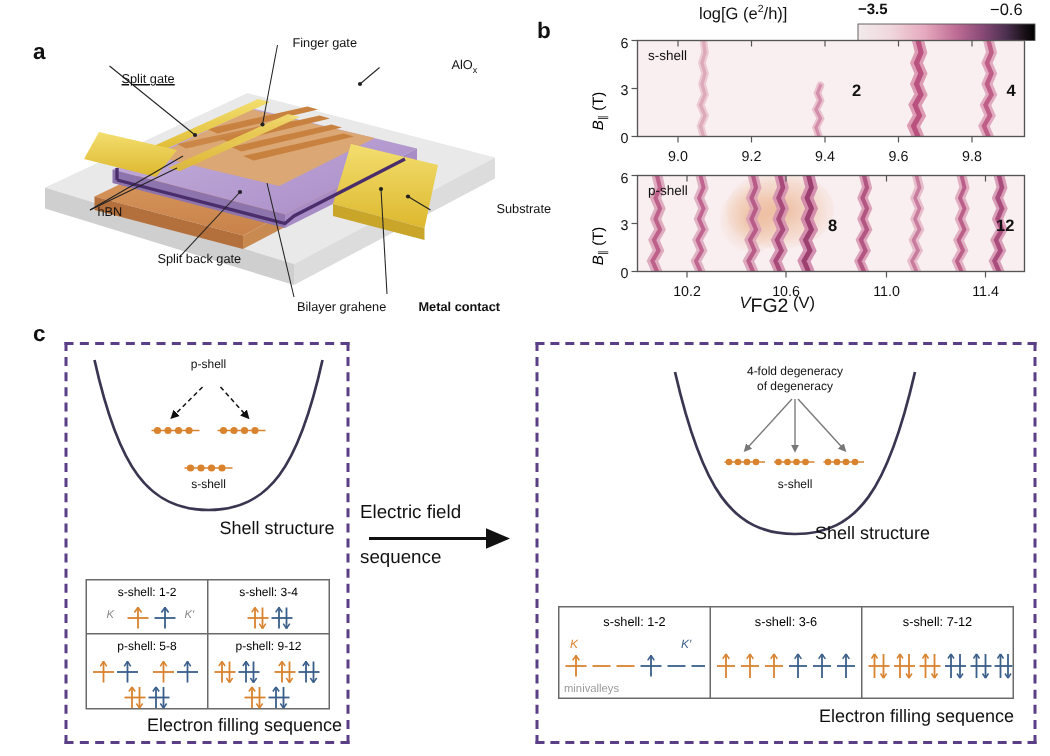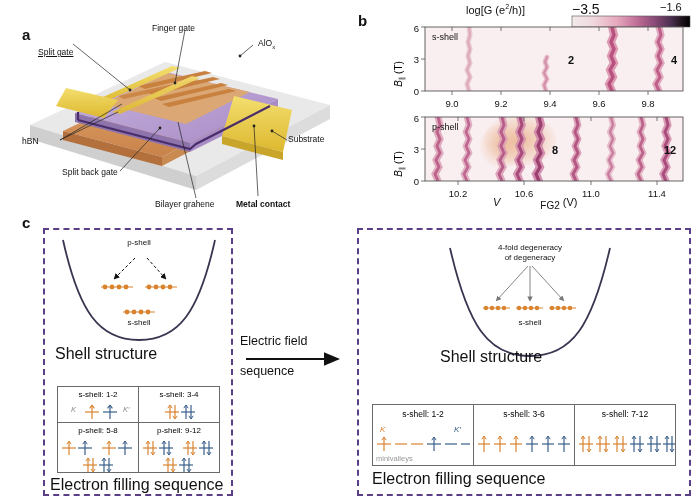--- a/index.html
+++ b/index.html
@@ -1,30 +1,30 @@
 <!DOCTYPE html>
 <html><head>
 <meta charset="utf-8">
 <style>
   html,body{margin:0;padding:0;background:#ffffff;}
   body{width:700px;height:504px;position:relative;overflow:hidden;
        font-family:"Liberation Sans","DejaVu Sans",sans-serif;color:#111;}
   .abs{position:absolute;}
   .panel-letter{font-size:15px;font-weight:bold;color:#111;}
-  .lbl{font-size:8.5px;color:#111;white-space:nowrap;}
+  .lbl{font-size:8.5px;color:#111;white-space:nowrap;margin-left:43px;}
   svg{display:block;overflow:visible;}
   .ticklbl{font-size:9.5px;fill:#111;}
   .shellTag{font-size:9px;fill:#111;}
   .fillnum{font-size:11px;font-weight:bold;fill:#111;}
 
   
   .dashbox{position:absolute;border:2.4px dashed #5b3f86;box-sizing:border-box;}
   #cLeft{left:43px;top:228px;width:190px;height:268px;}
   #cRight{left:357px;top:228px;width:334px;height:268px;}
-  .capt{font-size:16px;text-align:left;color:#111;}
+  .capt{font-size:12px;text-align:right;color:#111;}
   .capt-sm{font-size:8px;text-align:center;color:#111;}
   .arrowtxt{font-size:12.5px;color:#111;text-align:left;white-space:nowrap;}
 </style>
 </head>
 <body>
 
 <div class="abs" style="left:22px;top:26px;">
   <span class="panel-letter">a</span>
 </div>
 
@@ -122,22 +122,22 @@
 <div class="abs lbl" style="left:236px;top:199px;font-weight:bold;">Metal contact</div>
 <div class="abs lbl" style="left:288px;top:134px;">Substrate</div>
 
 <div class="abs" style="left:358px;top:12px;">
   <span class="panel-letter">b</span>
 </div>
 
 <div class="abs" style="left:466px;top:3px;font-size:11px;">
   <span>log[G (e</span><sup style="font-size:7px;">2</sup><span>/h)]</span>
 </div>
-<div class="abs" style="left:572px;top:1px;font-size:14px;">−3.5</div>
-<div class="abs" style="left:660px;top:1px;font-size:11px;">−1.6</div>
+<div class="abs" style="left:572px;top:1px;font-size:10px;font-weight:bold;">−3.5</div>
+<div class="abs" style="left:660px;top:1px;font-size:11px;">−0.6</div>
 <svg class="abs" style="left:572px;top:16px;" width="118" height="11">
   <defs>
     <linearGradient id="cbar" x1="0" y1="0" x2="1" y2="0">
       <stop offset="0%" stop-color="#f2eaea"></stop>
       <stop offset="18%" stop-color="#f0d8dd"></stop>
       <stop offset="38%" stop-color="#e6a8be"></stop>
       <stop offset="55%" stop-color="#c06e96"></stop>
       <stop offset="70%" stop-color="#8a4a78"></stop>
       <stop offset="84%" stop-color="#4b2f4f"></stop>
       <stop offset="94%" stop-color="#1a1118"></stop>
@@ -282,21 +282,21 @@
 
   <text transform="translate(10,52) rotate(-90)" text-anchor="middle" font-size="10" font-style="italic">
     B<tspan font-size="7" dy="2" font-style="normal">∥</tspan><tspan dy="-2" font-style="normal"> (T)</tspan>
   </text>
   <text transform="translate(10,142) rotate(-90)" text-anchor="middle" font-size="10" font-style="italic">
     B<tspan font-size="7" dy="2" font-style="normal">∥</tspan><tspan dy="-2" font-style="normal"> (T)</tspan>
   </text>
 </svg>
 
 <div class="abs" style="left:493px;top:196px;font-size:11px;">
-  <i>V</i><sub style="font-size:10px;margin-left:40px;">FG2</sub><span> (V)</span>
+  <i>V</i><sub style="font-size:13px;">FG2</sub><span> (V)</span>
 </div>
 
 <div class="abs" style="left:22px;top:214px;">
   <span class="panel-letter">c</span>
 </div>
 
 <div class="dashbox" id="cLeft"></div>
 
 <svg class="abs" style="left:55px;top:236px;" width="168" height="120">
   <path d="M8,4 C24,76 44,104 84,104 C124,104 144,76 160,4" fill="none" stroke="#3a3550" stroke-width="1.8"></path>

